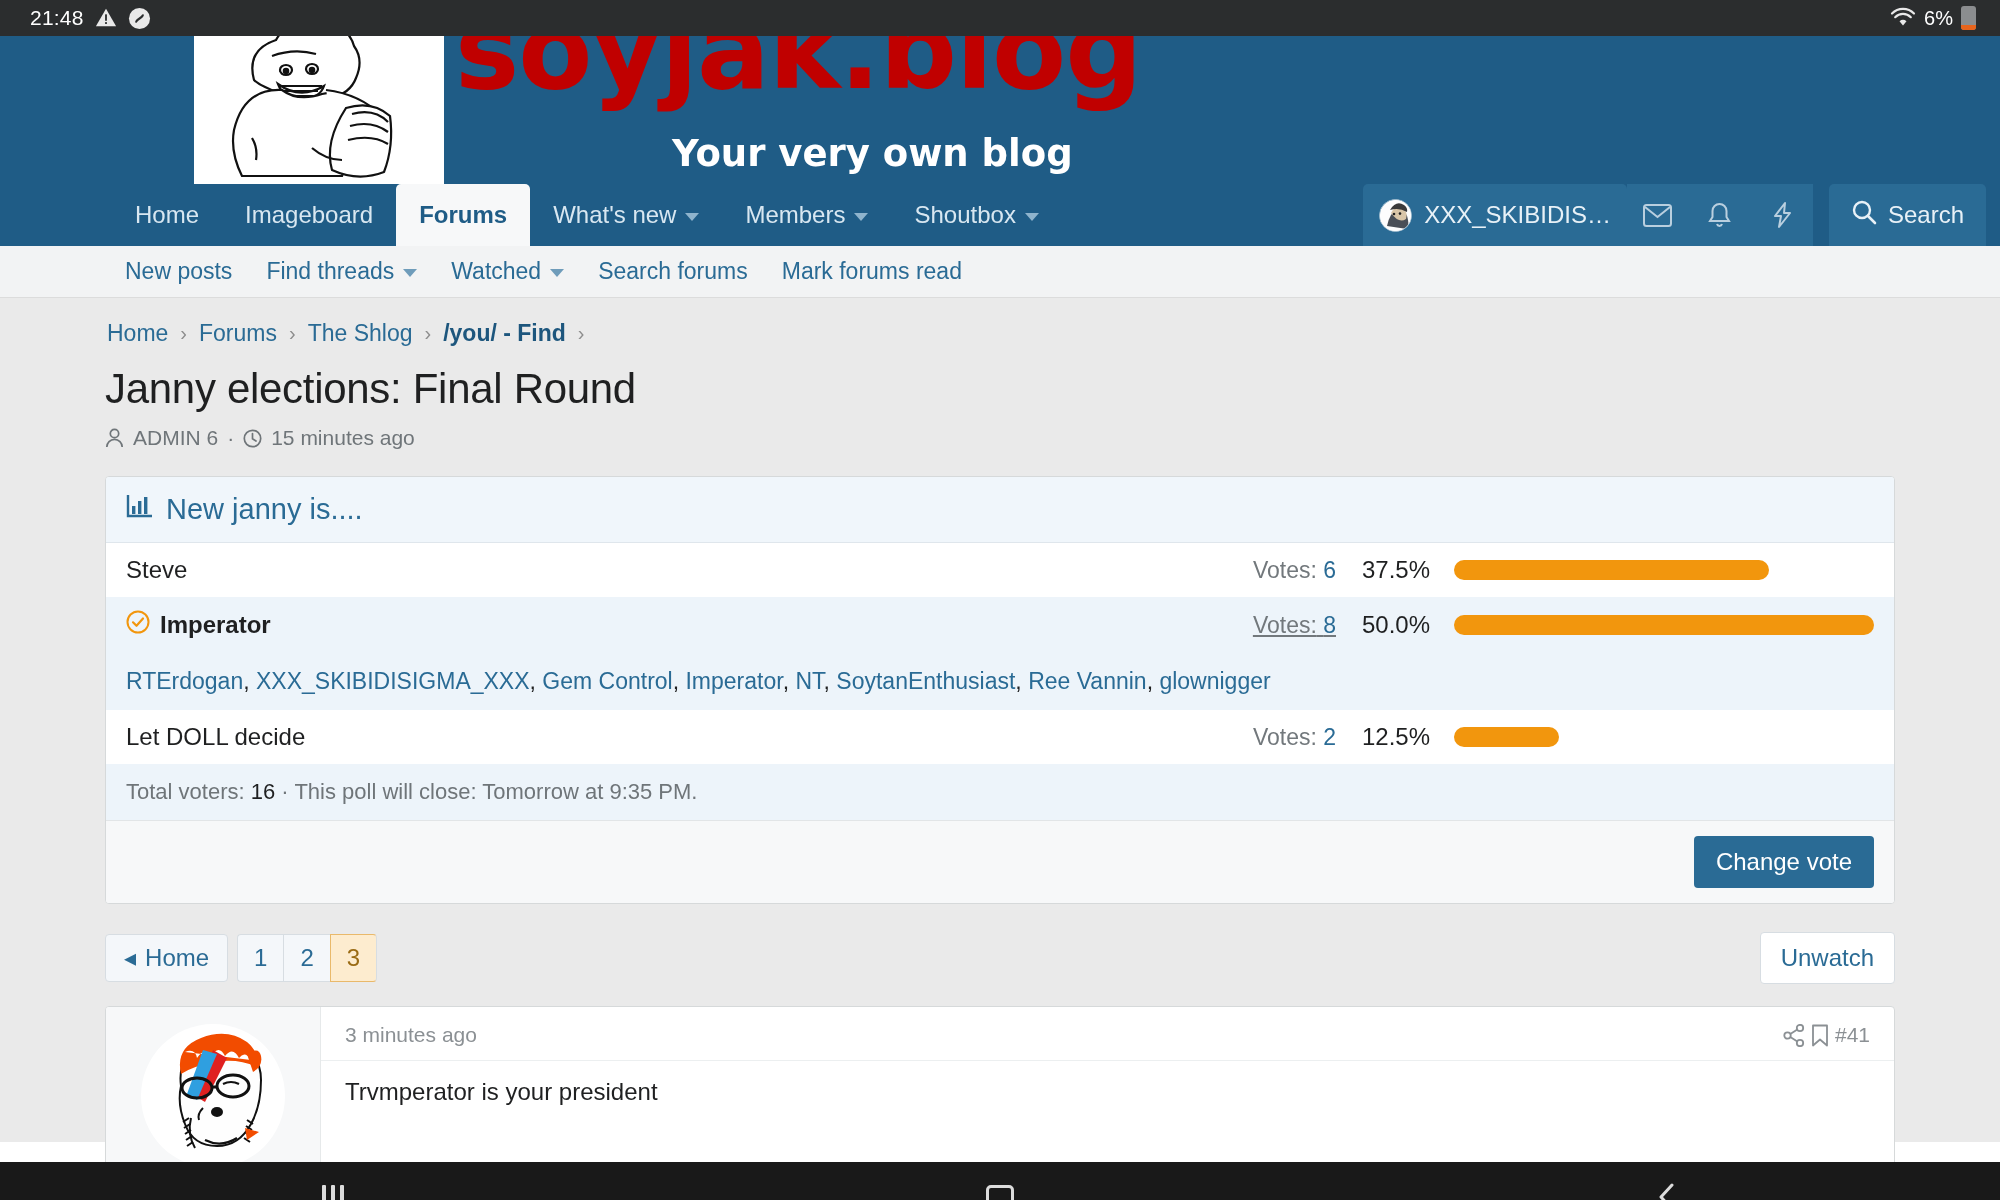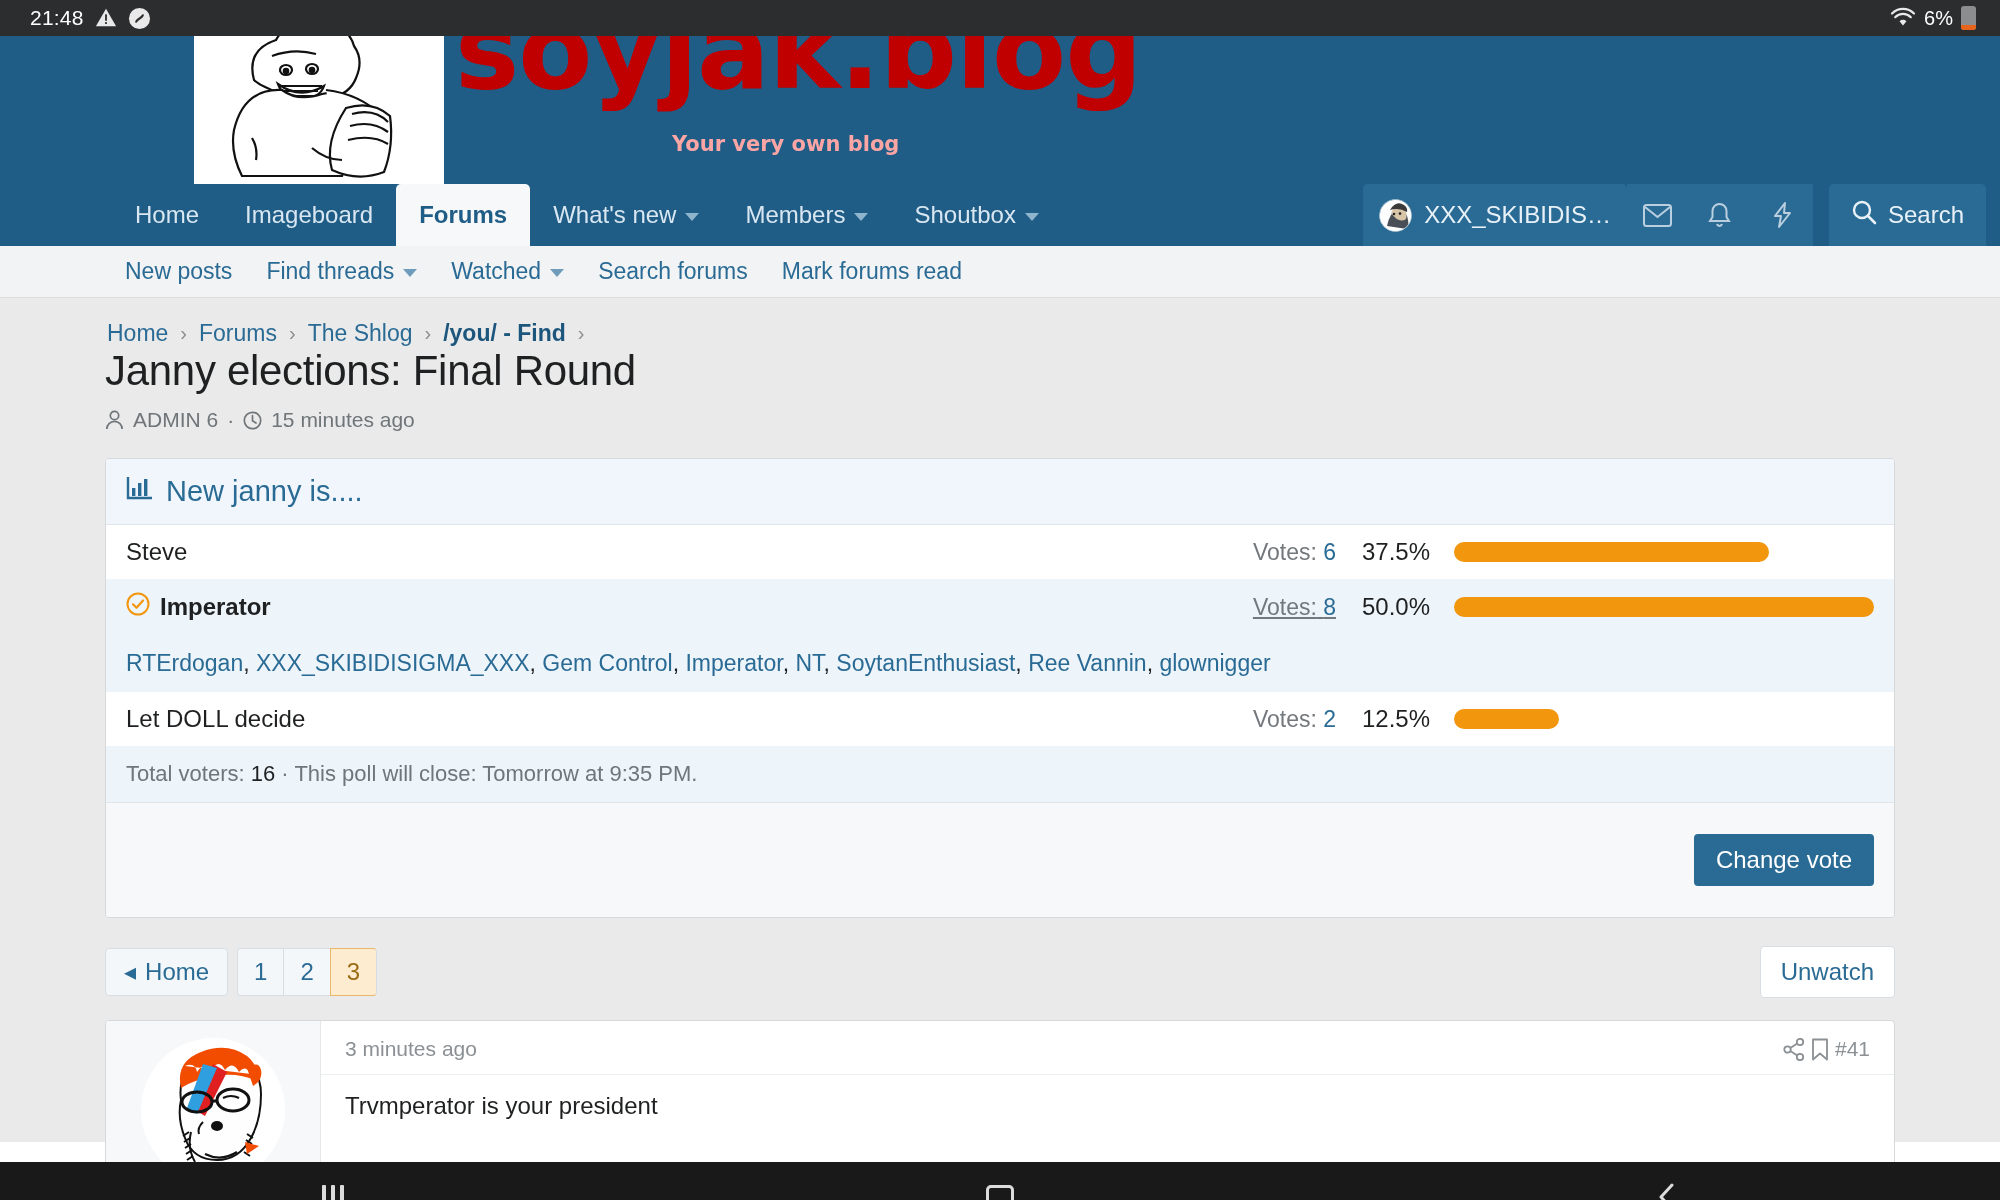--- a/index.html
+++ b/index.html
@@ -53,21 +53,21 @@
   .logo-img svg { display:block; }
   .site-title {
     position:absolute; left:455px; top:-48px;
     font-family:"DejaVu Sans", sans-serif;
     font-weight:900; font-size:108px; color:#c00000;
     letter-spacing:-1px; white-space:nowrap;
   }
   .site-tagline {
     position:absolute; left:672px; top:96px;
     font-family:"DejaVu Sans", sans-serif;
-    font-weight:900; font-size:21px; color:#fca5a5;
+    font-weight:900; font-size:37px; color:#ffffff;
     white-space:nowrap;
   }
 
   
   .navbar {
     background:#1f5c86; height:62px; position:relative;
     display:flex; align-items:stretch; padding-left:112px;
   }
   .nav-item {
     display:flex; align-items:center; gap:9px;
@@ -120,21 +120,21 @@
   
   .content { background:#eaeaea; padding:0 0 0 0; height:844px; }
   .wrap { width:1790px; margin:0 auto; padding-top:22px; }
 
   .breadcrumb { display:flex; align-items:center; gap:12px; font-size:23px; padding-left:2px; }
   .bc-link { color:#2a6b95; cursor:pointer; }
   .bc-link.strong { font-weight:bold; color:#1d567d; }
   .bc-sep { color:#8d8d8d; font-size:20px; }
 
   .thread-title {
-    font-size:42px; color:#1f2021; font-weight:400; letter-spacing:-.3px;
+    font-size:42px; color:#1f2021; font-weight:400; margin-top:18px; letter-spacing:-.3px;
   }
   .thread-meta {
     display:flex; align-items:center; gap:9px; color:#6f7579; font-size:21px; margin-top:13px;
   }
   .thread-meta svg { display:block; }
 
   
   .poll {
     margin-top:26px; background:#ffffff; border:1px solid #d6d9da; border-radius:4px; overflow:hidden;
   }
@@ -158,21 +158,21 @@
   .pct { width:92px; font-size:24px; color:#1f2021; }
   .bar-area { width:420px; }
   .bar { height:20px; background:#f2960d; border-radius:10px; }
   .voter-list { font-size:23px; color:#2a6b95; line-height:1.35; }
   .voter-list span { cursor:pointer; }
   .voter-list .sep { color:#1f2021; cursor:default; }
   .poll-foot-txt { color:#6f7579; font-size:22px; }
   .poll-foot-txt b { color:#1f2021; font-weight:normal; }
   .poll-actions {
     border-top:1px solid #e2e5e7; background:#f7f8f9;
-    padding:31px 20px; display:flex; justify-content:flex-end;
+    padding:15px 20px; display:flex; justify-content:flex-end;
   }
   .btn-primary {
     background:#2a6b95; color:#fff; border:none; border-radius:4px;
     font-size:24px; padding:12px 22px; cursor:pointer;
     font-family:"Liberation Sans", sans-serif;
   }
 
   
   .pagerow { display:flex; align-items:center; margin-top:28px; }
   .pager { display:flex; align-items:center; gap:9px; }

